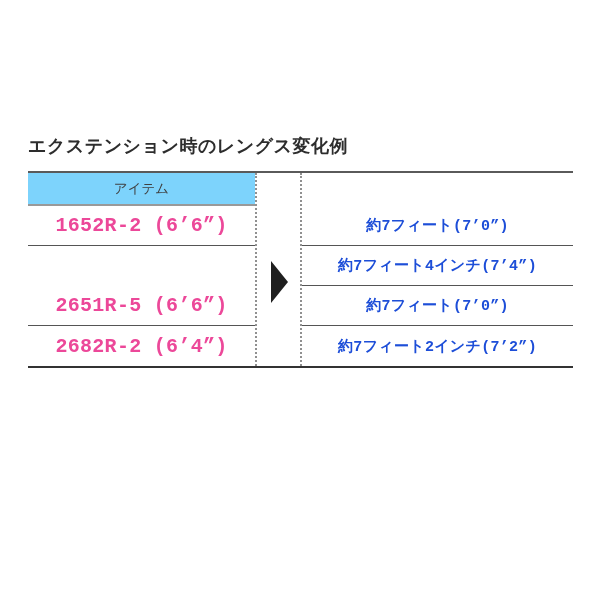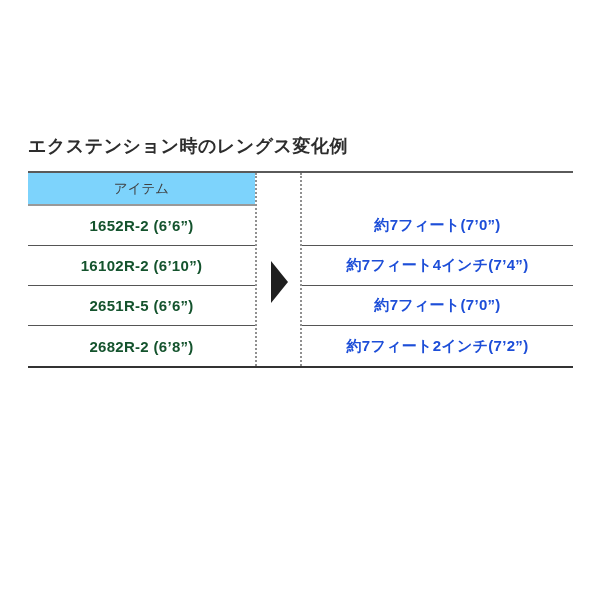--- a/index.html
+++ b/index.html
@@ -5,21 +5,21 @@
   html, body {
     margin: 0;
     padding: 0;
     background: #ffffff;
   }
   .page {
     position: relative;
     width: 600px;
     height: 600px;
     background: #ffffff;
-    font-family: Liberation Sans, sans-serif;
+    font-family: Liberation Mono, monospace;
     overflow: hidden;
   }
   .title {
     position: absolute;
     left: 28px;
     top: 134px;
     font-size: 18px;
     font-weight: 700;
     color: #2d2d2d;
     letter-spacing: 0.5px;
@@ -45,22 +45,22 @@
   .c1 { grid-column: 1; }
   .c3 { grid-column: 3; }
   .th {
     background: #7dd3fc;
     font-size: 13.5px;
     color: #3f3f3f;
     border-bottom: 2px solid #999999;
   }
   .item {
     font-weight: 700;
-    font-size: 15px;
-    color: #14532d;
+    font-size: 20px;
+    color: #ec4899;
     letter-spacing: 0.3px;
   }
   .result {
     font-weight: 700;
     font-size: 15px;
     color: #1d4ed8;
     letter-spacing: 0.3px;
   }
   .sep {
     border-bottom: 1.5px solid #555555;
@@ -97,23 +97,22 @@
     <div class="cell c1 th">アイテム</div>
 
     <div class="mid-col">
       <div class="arrow-right"></div>
     </div>
 
 
     <div class="cell c1 item sep">1652R-2 (6’6”)</div>
     <div class="cell c3 result sep">約7フィート(7’0”)</div>
 
-    <div class="cell c1 item sep">16102R-2 (6’10”)</div>
     <div class="cell c3 result sep">約7フィート4インチ(7’4”)</div>
 
     <div class="cell c1 item sep">2651R-5 (6’6”)</div>
     <div class="cell c3 result sep">約7フィート(7’0”)</div>
 
-    <div class="cell c1 item">2682R-2 (6’8”)</div>
+    <div class="cell c1 item">2682R-2 (6’4”)</div>
     <div class="cell c3 result">約7フィート2インチ(7’2”)</div>
 
   </div>
 </div>
 
 </body></html>

